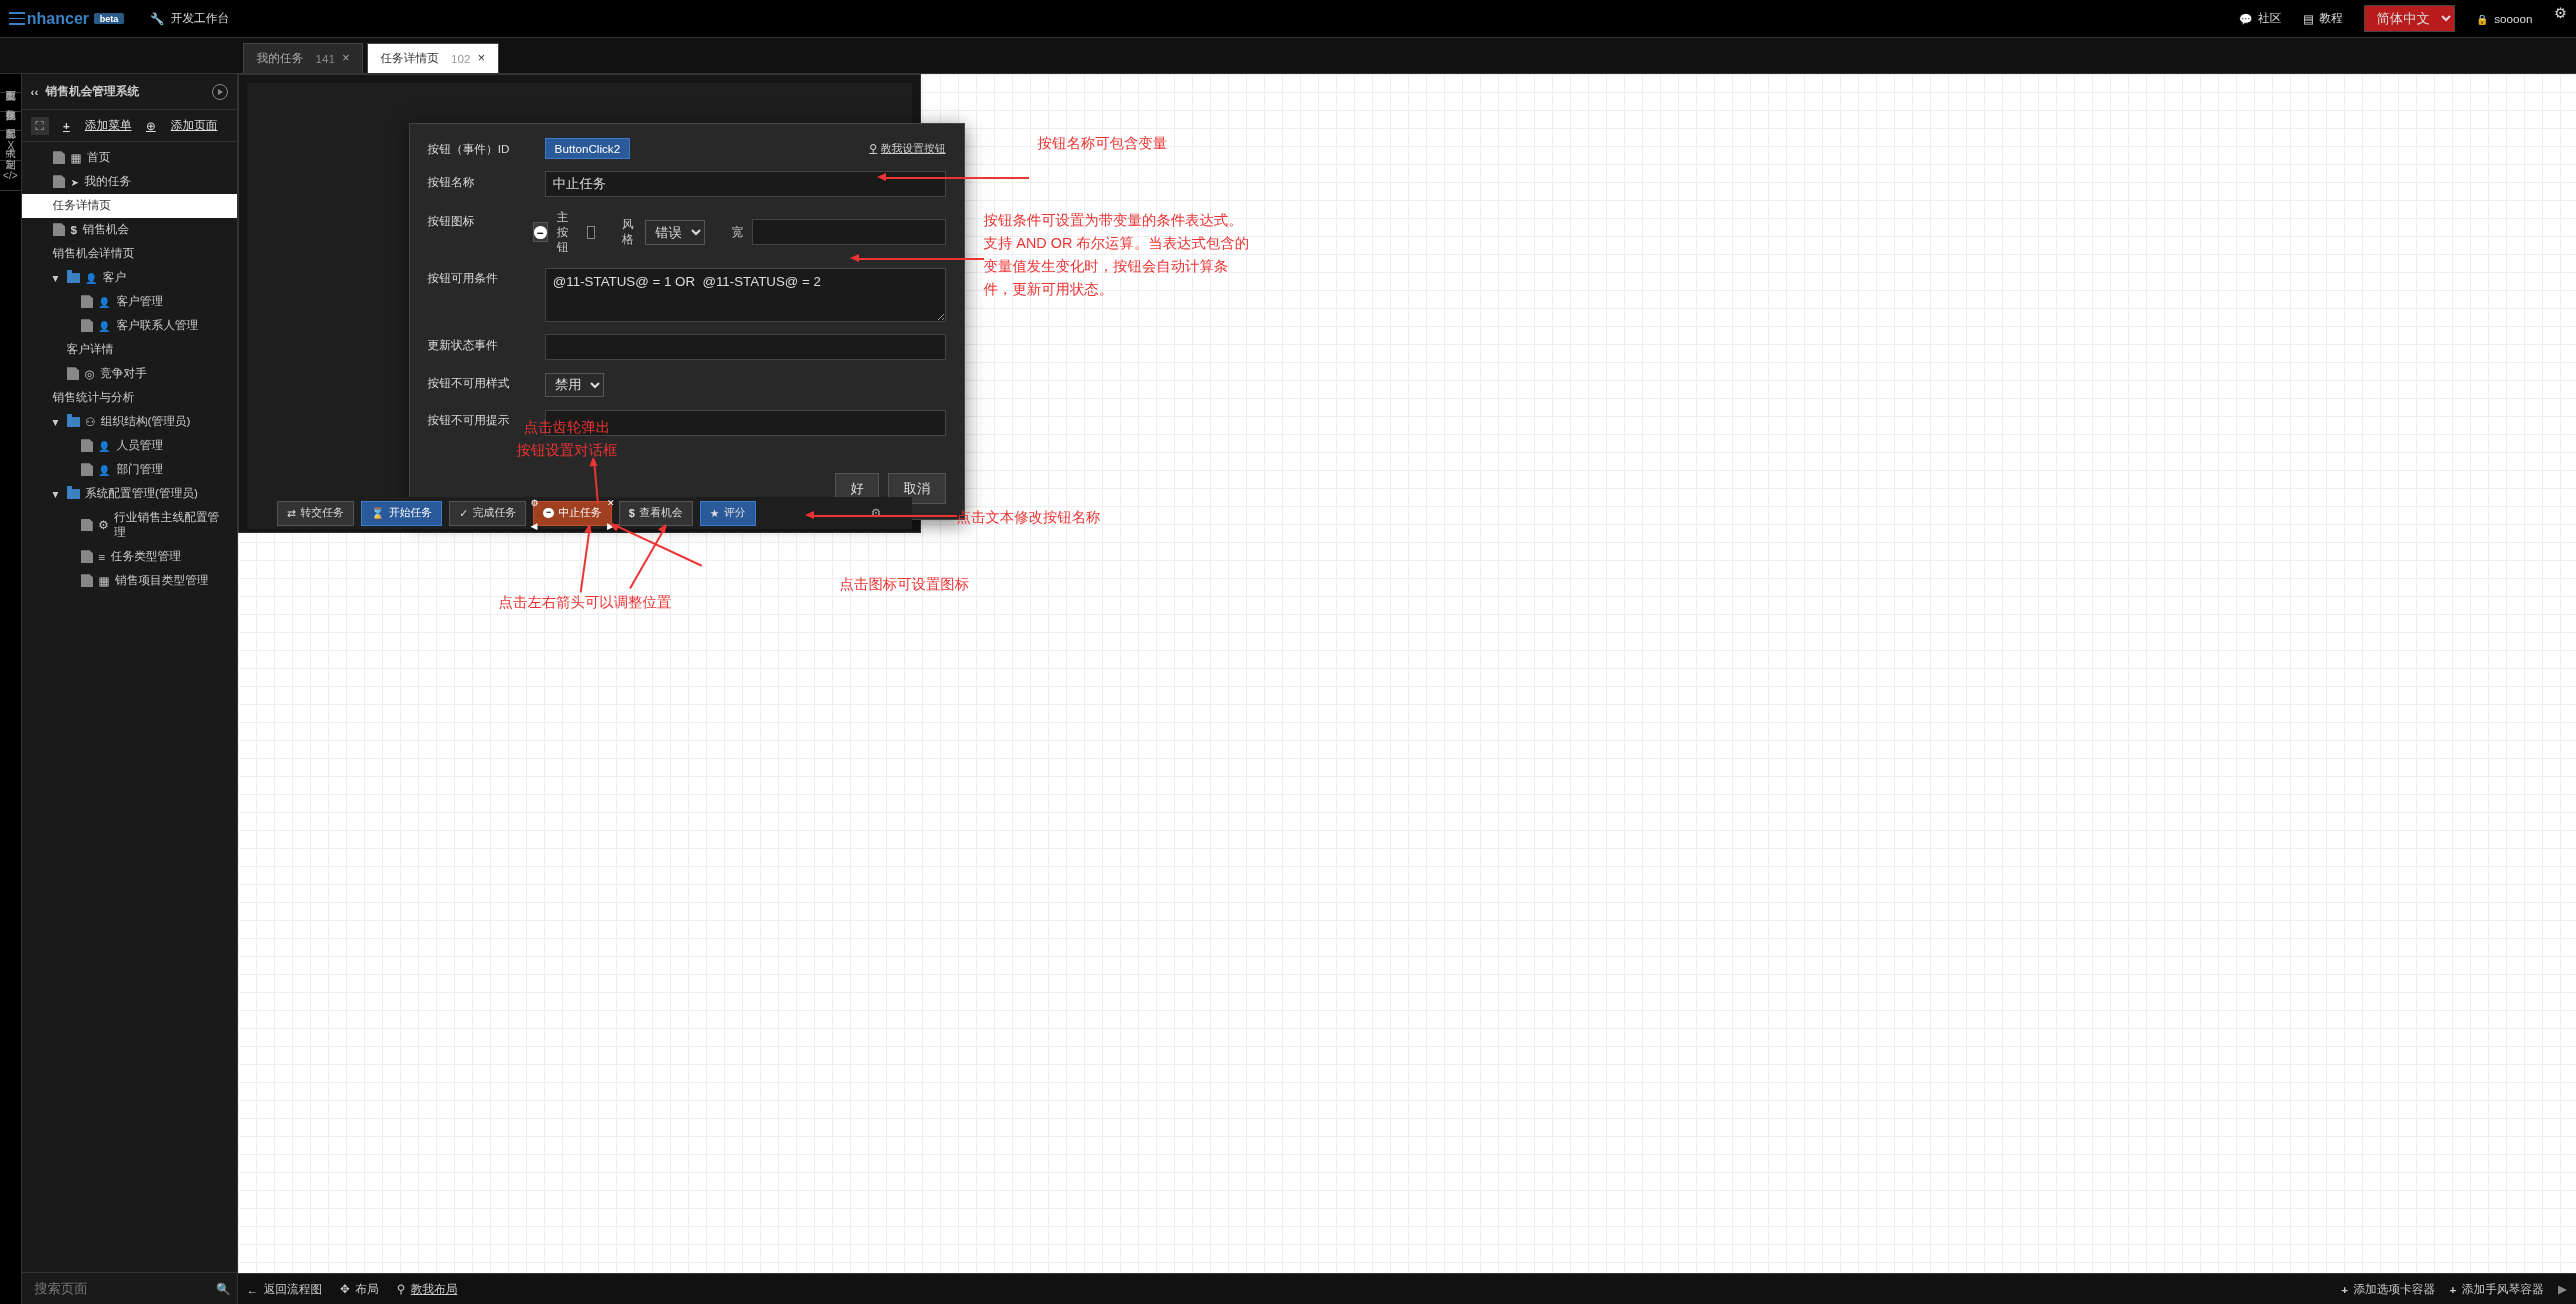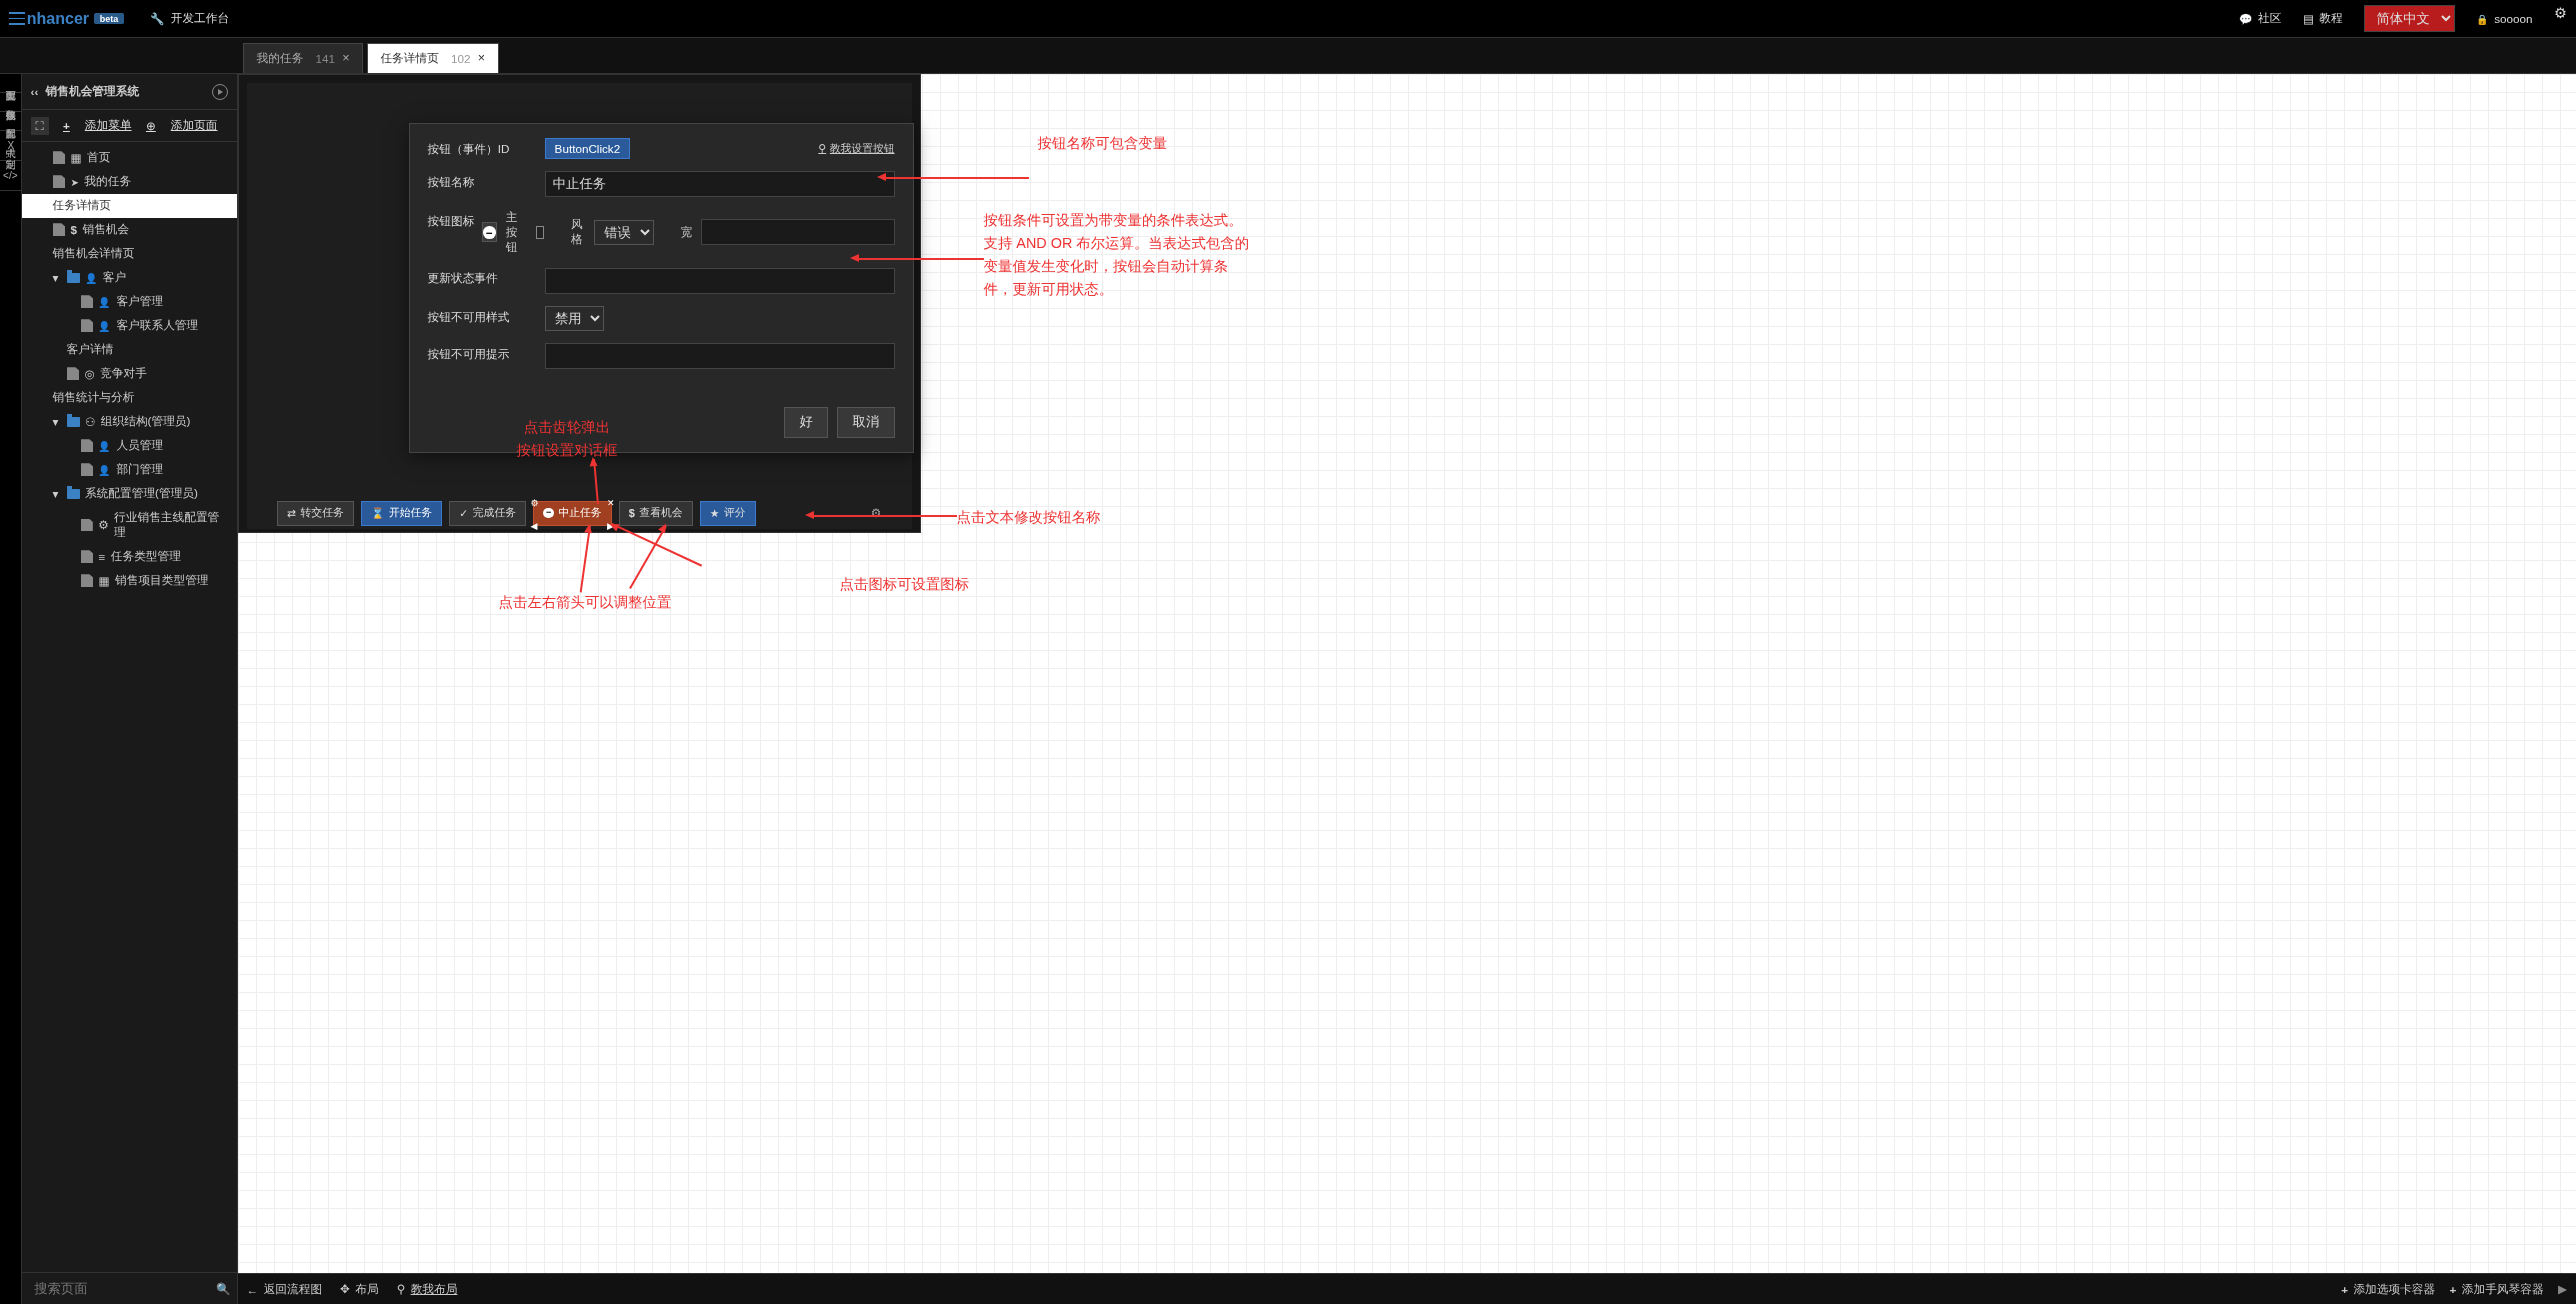--- a/index.html
+++ b/index.html
@@ -56,21 +56,21 @@
 .search-icon { color: #888; }
 
 
 .canvas { flex: 1; background: #fff; background-image: linear-gradient(#eee 0.9px, transparent 0.9px), linear-gradient(90deg, #eee 0.9px, transparent 0.9px); background-size: 18px 18px; position: relative; overflow: hidden; }
 
 
 .panel-outer { position: absolute; left: 0; top: 0; width: 683px; height: 459px; background: #161616; border: 0.9px solid #333; }
 .panel-outer2 { position: absolute; left: 9px; top: 9px; width: 665px; height: 441px; background: #1e1e1e; }
 
 
-.dialog { position: absolute; left: 171px; top: 49px; width: 505px; background: #282828; border: 0.9px solid #444; box-shadow: 0 3.6px 18px rgba(0,0,0,0.5); }
+.dialog { position: absolute; left: 171px; top: 49px; width: 556px; background: #282828; border: 0.9px solid #444; box-shadow: 0 3.6px 18px rgba(0,0,0,0.5); }
 .dialog-body { padding: 14.4px 18px; }
 .form-row { display: flex; align-items: flex-start; margin-bottom: 12.6px; }
 .form-label { width: 117px; color: #ddd; padding-top: 3.6px; }
 .form-field { flex: 1; display: flex; align-items: center; gap: 9px; }
 .field-text { background: #1a1a1a; border: 0.9px solid #444; color: #ddd; padding: 4.5px 7.2px; flex: 1; }
 .field-text.short { flex: 0 0 54px; }
 .badge-id { background: #2a5a9a; color: #fff; padding: 2.7px 9px; border: 0.9px solid #3b7acc; }
 .teach-link { margin-left: auto; color: #ccc; text-decoration: underline; display: flex; align-items: center; gap: 3.6px; font-size: 10.8px; }
 .icon-btn { width: 21.6px; height: 20px; background: #3a3a3a; border: 0.9px solid #555; display: flex; align-items: center; justify-content: center; color: #fff; }
 .minus-circle { width: 12.6px; height: 12.6px; border-radius: 50%; background: #fff; color: #000; display: flex; align-items: center; justify-content: center; font-weight: bold; line-height: 1; }
@@ -325,20 +325,26 @@
                 </span>
               <span style="">主按钮</span>
               <span class="checkbox"></span>
               <span style="margin-left:18px;">风格</span>
               <select class="select-sm"><option>错误</option></select>
               <span style="margin-left:18px;">宽</span>
               <input class="field-text short" style="">
             </div>
           </div>
           <div class="form-row">
+            <div class="form-label">按钮可用条件</div>
+            <div class="form-field">
+                <textarea class="textarea" style="">@11-STATUS@ = 1 OR  @11-STATUS@ = 2</textarea>
+              </div>
+          </div>
+          <div class="form-row">
             <div class="form-label">更新状态事件</div>
             <div class="form-field">
                 <input class="field-text" style="">
               </div>
           </div>
           <div class="form-row">
             <div class="form-label">按钮不可用样式</div>
             <div class="form-field">
                 <select class="select-sm"><option>禁用</option></select>
               </div>

